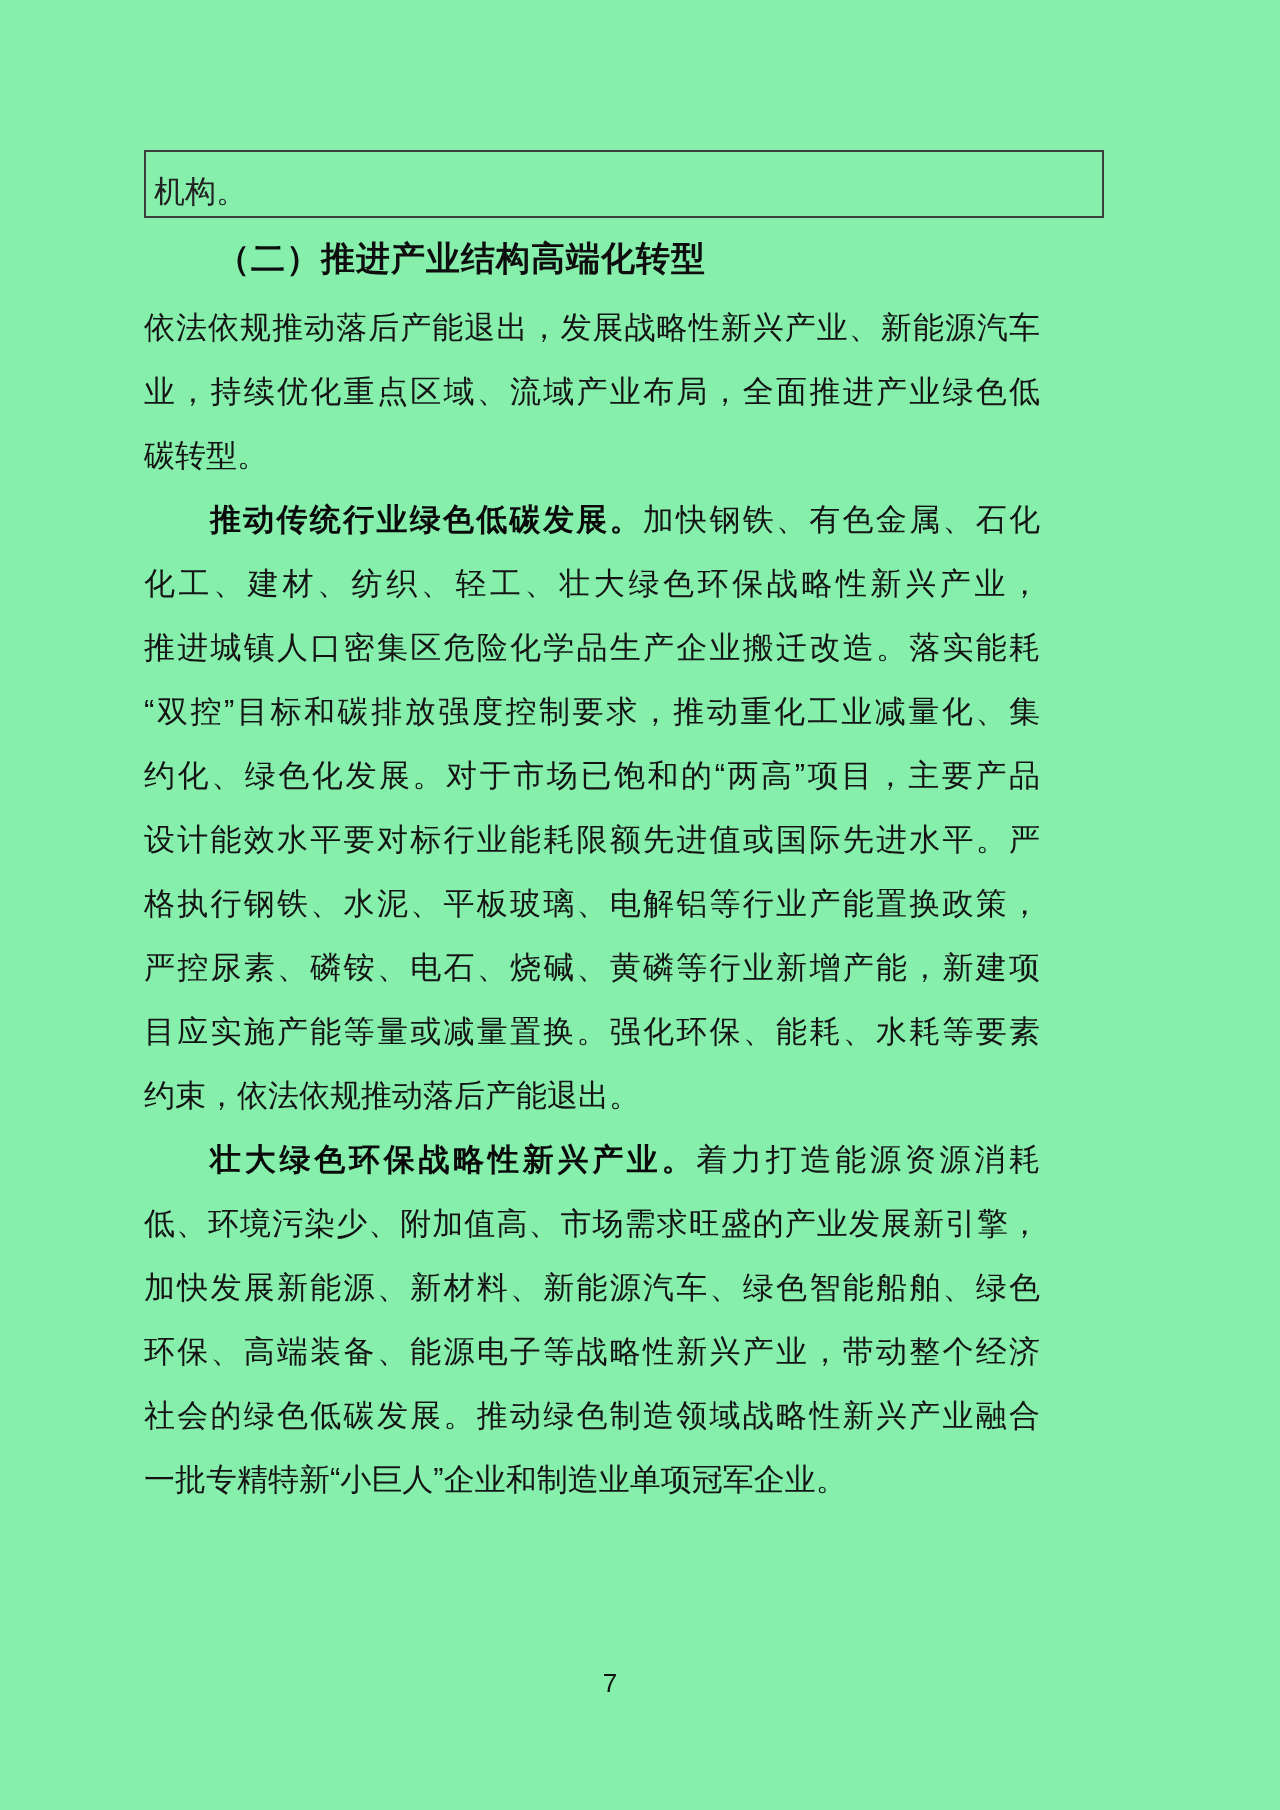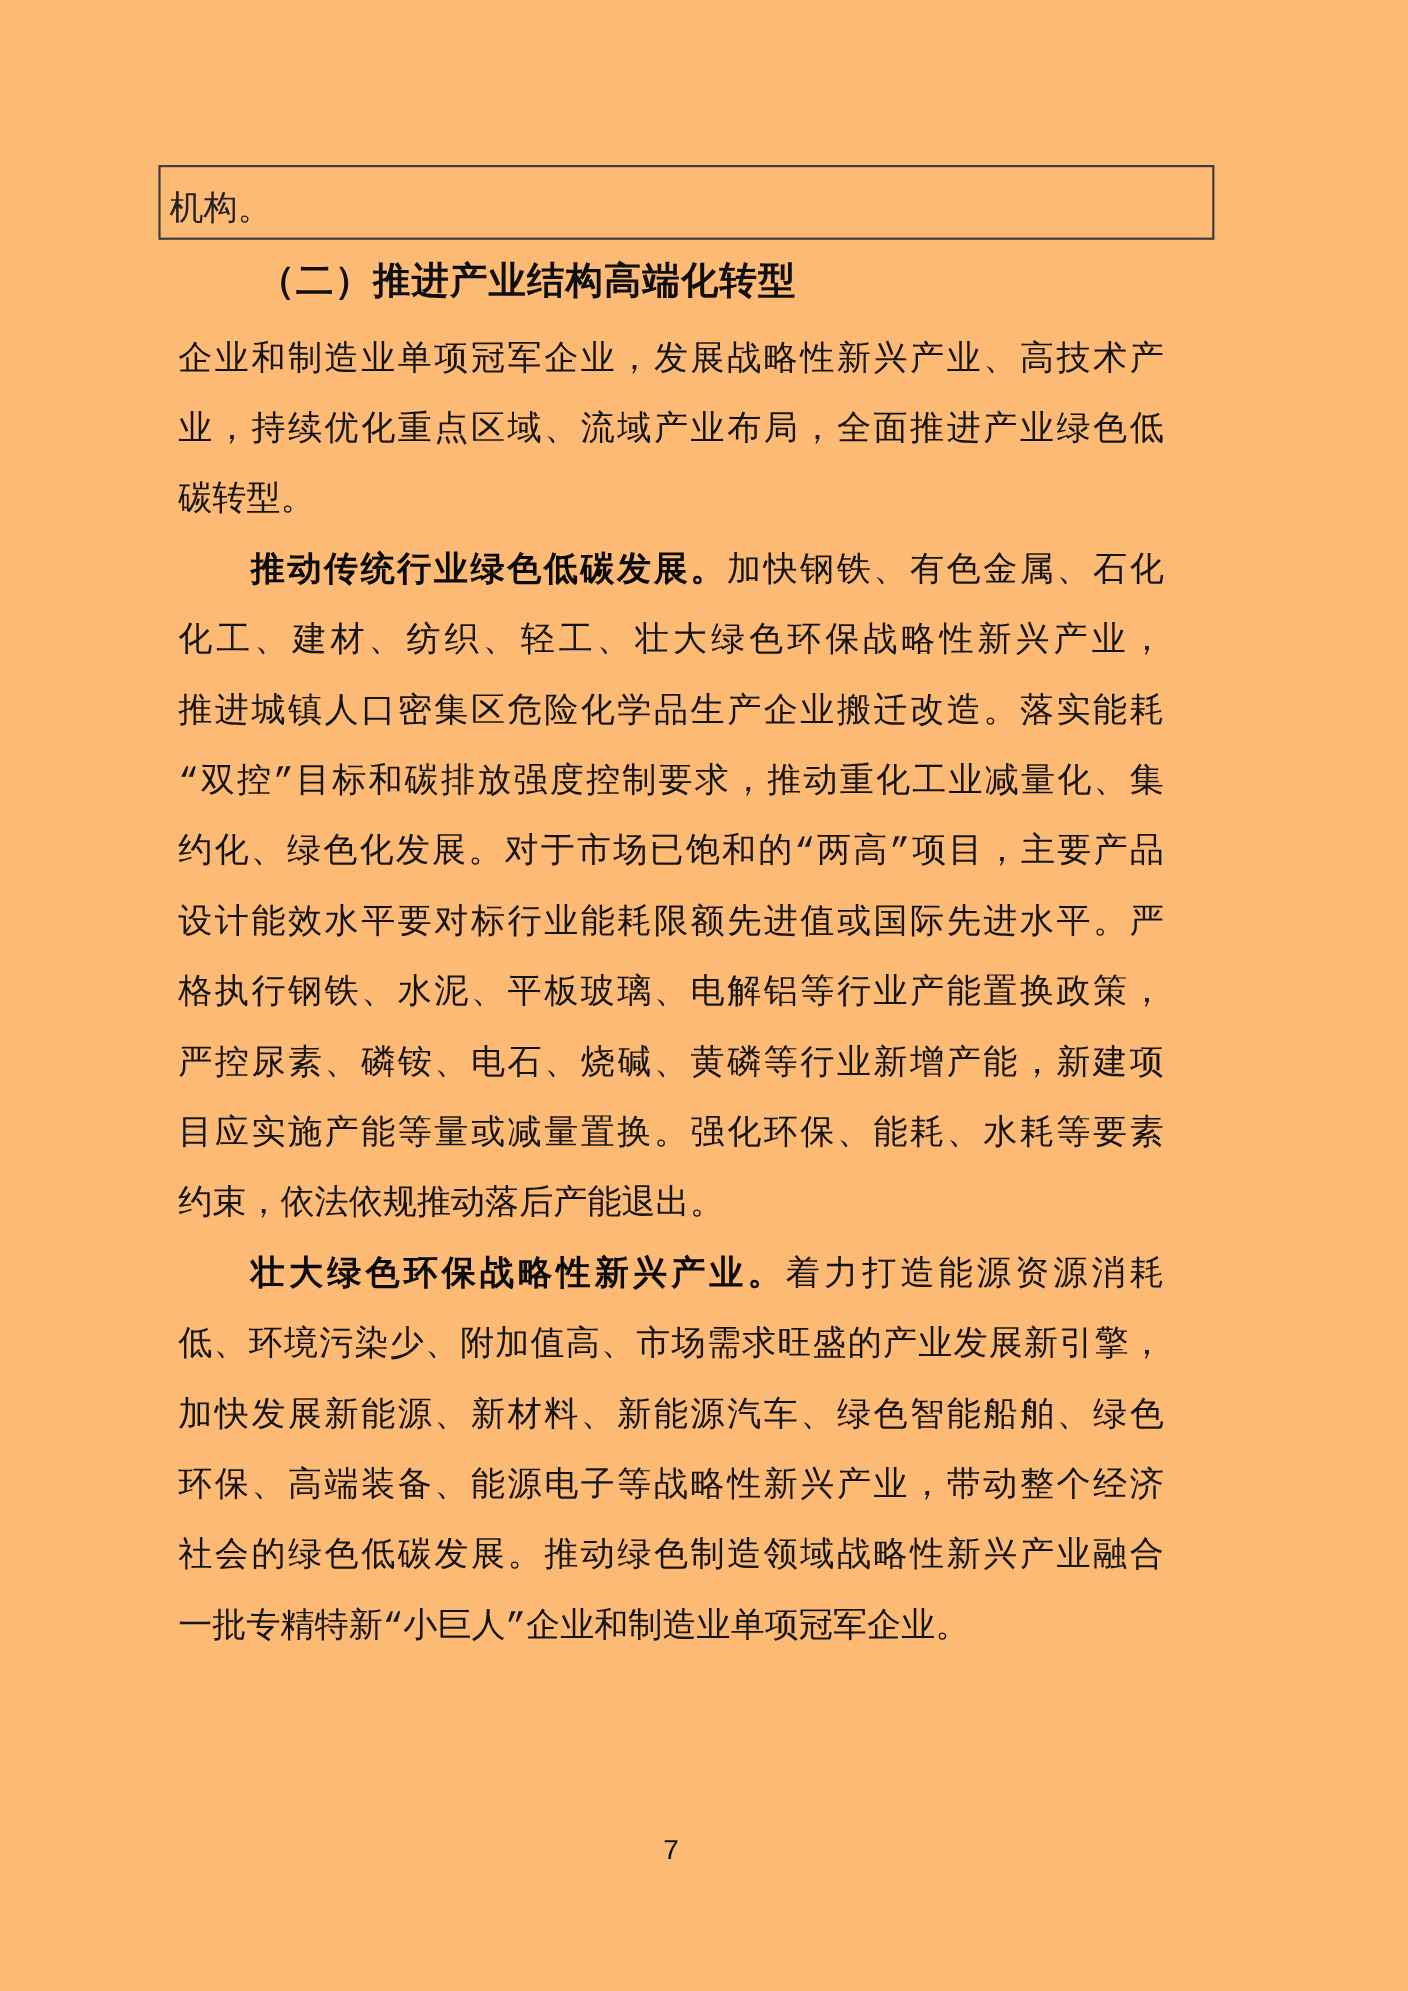--- a/index.html
+++ b/index.html
@@ -4,23 +4,23 @@
 <style>
   html, body {
     margin: 0;
     padding: 0;
     background: #ffffff;
   }
   .page {
     position: relative;
     width: 1280px;
     height: 1810px;
-    background: #fdba74;
+    background: #86efac;
     overflow: hidden;
-    font-family: Liberation Mono, monospace;
+    font-family: Liberation Sans, sans-serif;
     color: #111111;
   }
   
   .carryover-box {
     position: absolute;
     left: 144px;
     top: 150px;
     width: 960px;
     height: 68px;
     border: 2px solid #3d3d3d;
@@ -30,21 +30,21 @@
   }
   .carryover-box .box-text {
     font-size: 31px;
     line-height: 40px;
     padding: 0 0 4px 8px;
     color: #222222;
   }
   
   .text-column {
     position: absolute;
-    left: 162px;
+    left: 144px;
     top: 226px;
     width: 896px;
   }
   .section-heading {
     font-size: 34px;
     line-height: 64px;
     font-weight: 700;
     text-indent: 72px;
     letter-spacing: 1px;
     color: #0e0e0e;
@@ -82,21 +82,21 @@
 
 <div class="page">
 
   <div class="carryover-box">
     <div class="box-text">机构。</div>
   </div>
 
   <div class="text-column">
     <div class="section-heading">（二）推进产业结构高端化转型</div>
     <div class="body-lines">
-        <div class="line"><span>企业和制造业单项冠军企业，发展战略性新兴产业、高技术产</span></div>
+        <div class="line"><span>依法依规推动落后产能退出，发展战略性新兴产业、新能源汽车</span></div>
         <div class="line"><span>业，持续优化重点区域、流域产业布局，全面推进产业绿色低</span></div>
         <div class="line end"><span>碳转型。</span></div>
         <div class="line indent"><span class="bold-lead">推动传统行业绿色低碳发展。</span><span>加快钢铁、有色金属、石化</span></div>
         <div class="line"><span>化工、建材、纺织、轻工、壮大绿色环保战略性新兴产业，</span></div>
         <div class="line"><span>推进城镇人口密集区危险化学品生产企业搬迁改造。落实能耗</span></div>
         <div class="line"><span>“双控”目标和碳排放强度控制要求，推动重化工业减量化、集</span></div>
         <div class="line"><span>约化、绿色化发展。对于市场已饱和的“两高”项目，主要产品</span></div>
         <div class="line"><span>设计能效水平要对标行业能耗限额先进值或国际先进水平。严</span></div>
         <div class="line"><span>格执行钢铁、水泥、平板玻璃、电解铝等行业产能置换政策，</span></div>
         <div class="line"><span>严控尿素、磷铵、电石、烧碱、黄磷等行业新增产能，新建项</span></div>

